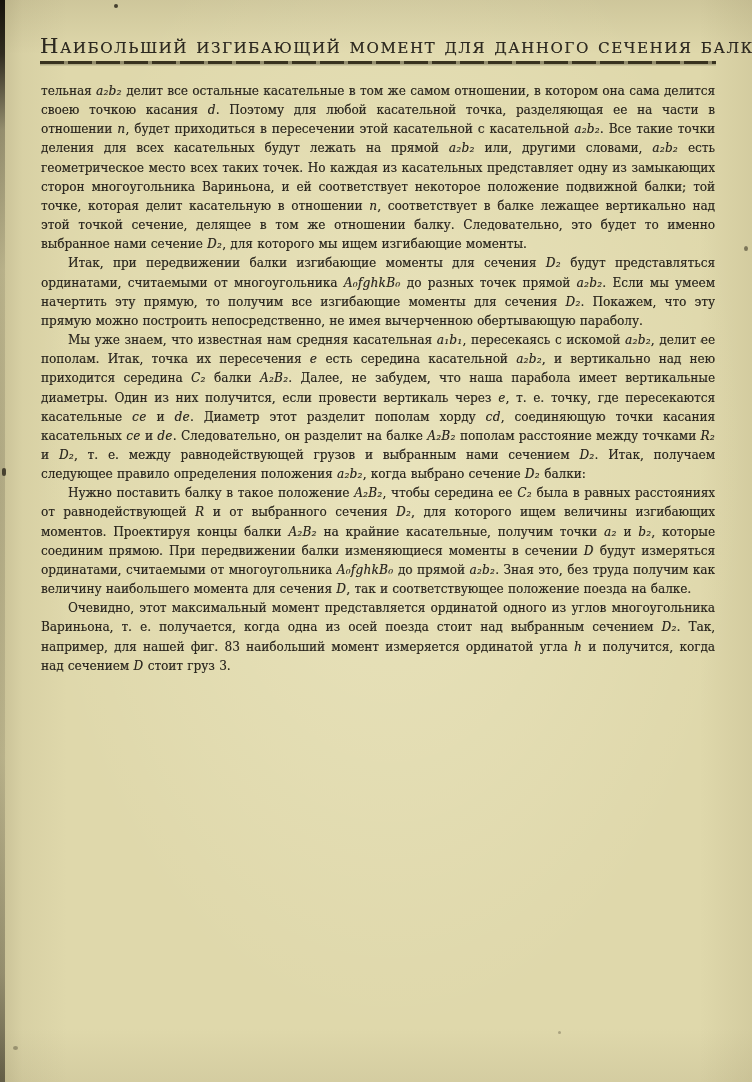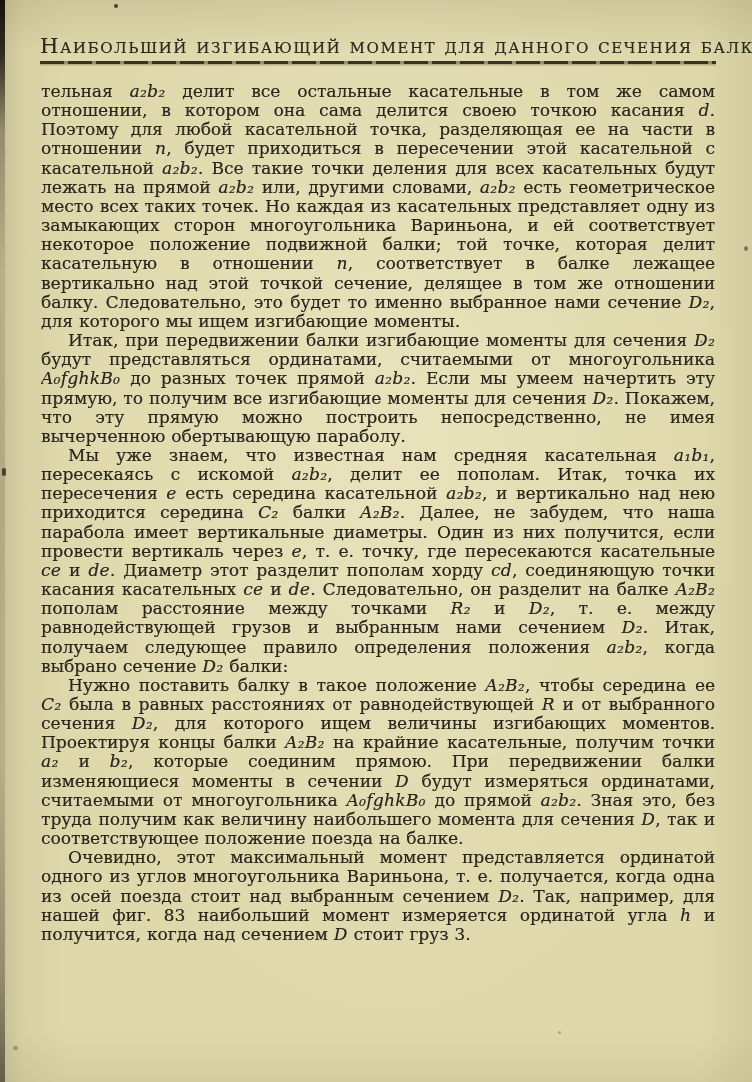--- a/index.html
+++ b/index.html
@@ -42,21 +42,21 @@
     letter-spacing:2px;
   }
   .head-rule {
     position:absolute; left:40px; right:36px; top:61px; height:3px;
     background:repeating-linear-gradient(to right,
       #38321f 0px 24px, rgba(56,50,31,0.45) 24px 28px);
     box-shadow:0 1.5px 0 rgba(56,50,31,0.25);
   }
   .body-text {
     position:absolute; left:41px; right:37px; top:82px; bottom:0;
-    font-size:17px; line-height:19.15px;
+    font-size:12px; line-height:19.15px;
     text-align:justify;
     color:#2a261e;
     text-shadow:0.35px 0.35px 0 rgba(42,38,30,0.45);
     word-spacing:0.5px;
     overflow:hidden;
   }
   .body-text p { margin:0; text-indent:27px; }
   .body-text p.continuation { text-indent:0; }
   .body-text i { font-style:italic; letter-spacing:0.3px; }
   .speck { position:absolute; border-radius:50%; background:rgba(50,44,30,0.55); }

